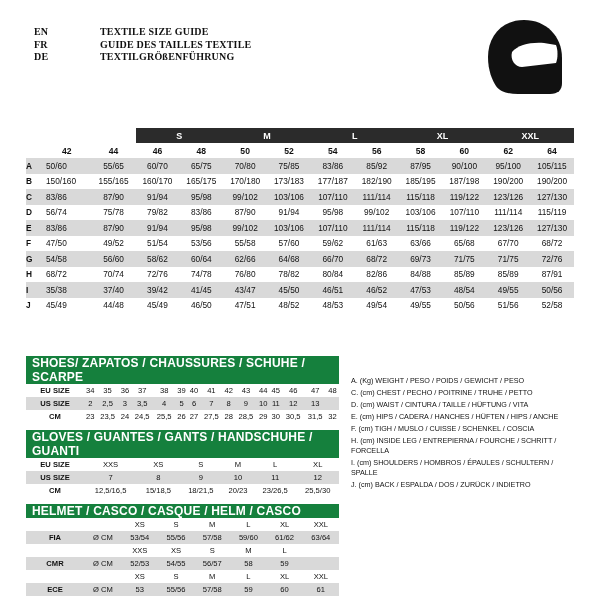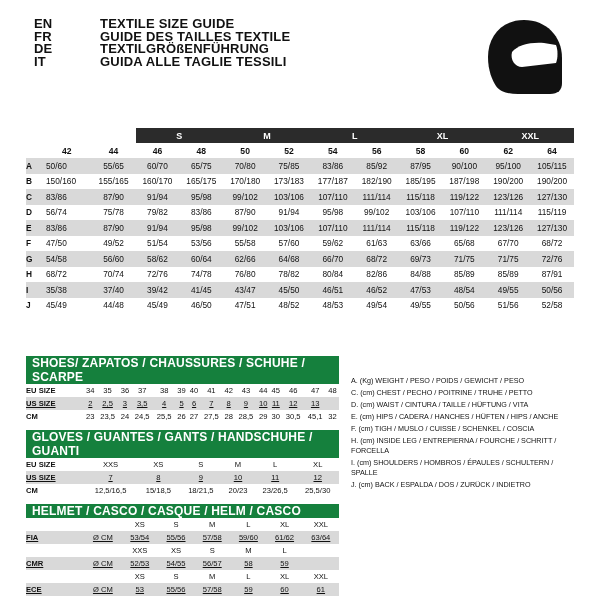--- a/index.html
+++ b/index.html
@@ -6,21 +6,21 @@
   body{
     width:600px;height:600px;
     background:#ffffff;
     font-family:"Liberation Sans", sans-serif;
     color:#111;
     -webkit-font-smoothing:antialiased;
   }
   .page{position:relative;width:600px;height:600px;overflow:hidden;}
 
   
-  .langs{position:absolute;left:34px;top:18px;font-size:13px;line-height:12.6px;}
+  .langs{position:absolute;left:34px;top:26px;font-size:10px;line-height:12.6px;font-family:Liberation Serif, serif;}
   .langrow{display:flex;}
   .langcode{width:26px;font-weight:bold;letter-spacing:.2px;}
   .langtext{font-weight:bold;letter-spacing:.2px;margin-left:40px;}
 
   .helmet{position:absolute;right:30px;top:14px;width:92px;height:92px;}
 
   
   .maintable{position:absolute;left:26px;top:128px;width:548px;}
   .maintable table{border-collapse:collapse;width:100%;font-size:8.3px;}
   .maintable td,.maintable th{padding:0;margin:0;}
@@ -38,45 +38,41 @@
   .bottom{position:absolute;left:26px;top:356px;width:548px;display:flex;}
   .btleft{width:320px;}
   .btright{width:228px;padding-left:12px;font-size:7.2px;line-height:10.4px;margin-top:20px;}
   .btright div{margin-bottom:1.5px;}
 
   .subtable{width:100%;border-collapse:collapse;font-size:7.6px;margin-bottom:7px;}
   .subtable td{padding:0;height:13px;vertical-align:middle;}
   .bandtitle{background:#15803d;color:#fff;font-weight:bold;font-size:12px;padding-left:6px !important;letter-spacing:.2px;}
   .lbl{width:58px;font-weight:bold;font-size:7.6px;}
   .cellrow td{text-align:center;}
-  .cellrow td.lbl{text-align:left;}
-  .greyrow{background:#d9d9d9;text-decoration:underline;}
+  .cellrow td.lbl{text-align:center;}
+  .greyrow{background:#d9d9d9;}
   .whiterow{background:#ffffff;}
 </style>
 </head>
 <body>
 
 <div class="page">
 
   <div class="langs">
     <div class="langrow">
       <span class="langcode">EN</span>
       <span class="langtext">TEXTILE SIZE GUIDE</span>
     </div>
     <div class="langrow">
       <span class="langcode">FR</span>
       <span class="langtext">GUIDE DES TAILLES TEXTILE</span>
     </div>
     <div class="langrow">
       <span class="langcode">DE</span>
       <span class="langtext">TEXTILGRÖßENFÜHRUNG</span>
-    </div>
-    <div class="langrow">
-      <span class="langcode">IT</span>
-      <span class="langtext">GUIDA ALLE TAGLIE TESSILI</span>
     </div>
   </div>
 
   <div class="helmet">
     <svg viewBox="0 0 92 92" width="92" height="92" aria-hidden="true">
       <path d="M46 6 C24 6 10 22 10 43 C10 56 14 66 18 72 C22 78 30 80 40 80 L72 80 C80 80 84 76 84 69 L84 44 C84 22 68 6 46 6 Z" fill="#111"></path>
       <path d="M34 38 C40 31 52 28 66 29 L78 31 C80 36 80 44 78 49 L44 53 C37 53 32 46 34 38 Z" fill="#ffffff"></path>
     </svg>
   </div>
 
@@ -315,21 +311,21 @@
           <td>24,5</td>
           <td>25,5</td>
           <td>26</td>
           <td>27</td>
           <td>27,5</td>
           <td>28</td>
           <td>28,5</td>
           <td>29</td>
           <td>30</td>
           <td>30,5</td>
-          <td>45,1</td>
+          <td>31,5</td>
           <td>32</td>
         </tr>
       </tbody>
         </table>
 
       <table class="subtable">
         <tbody>
             <tr>
           <td class="bandtitle" colspan="7">GLOVES / GUANTES / GANTS / HANDSCHUHE / GUANTI</td>
         </tr>

